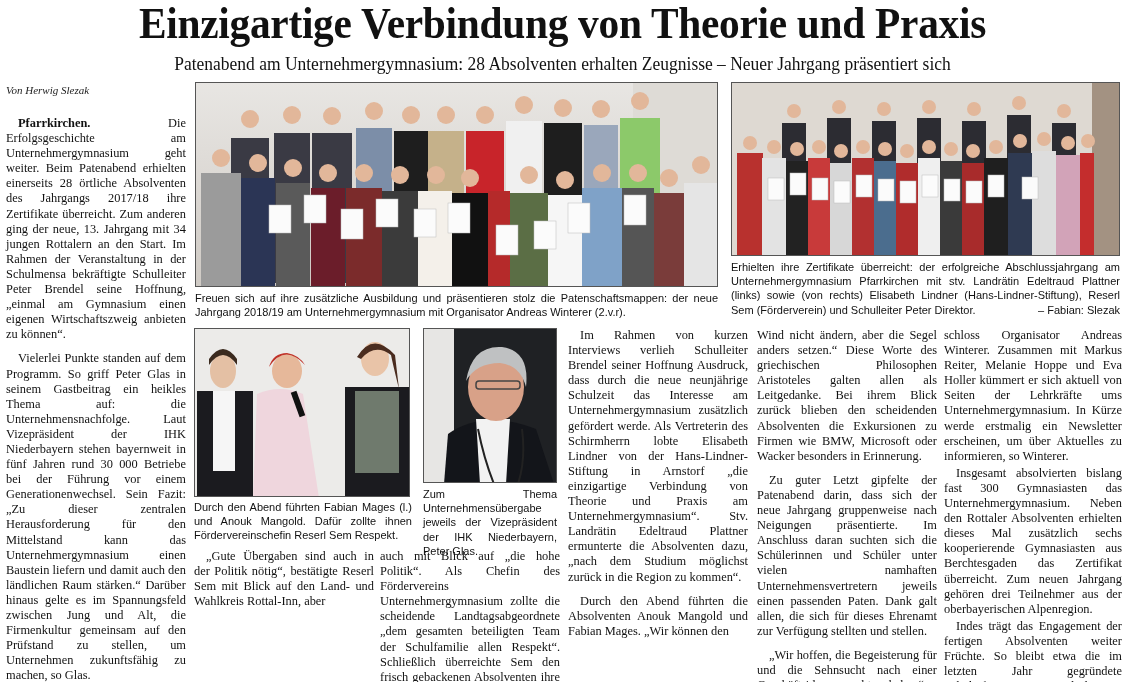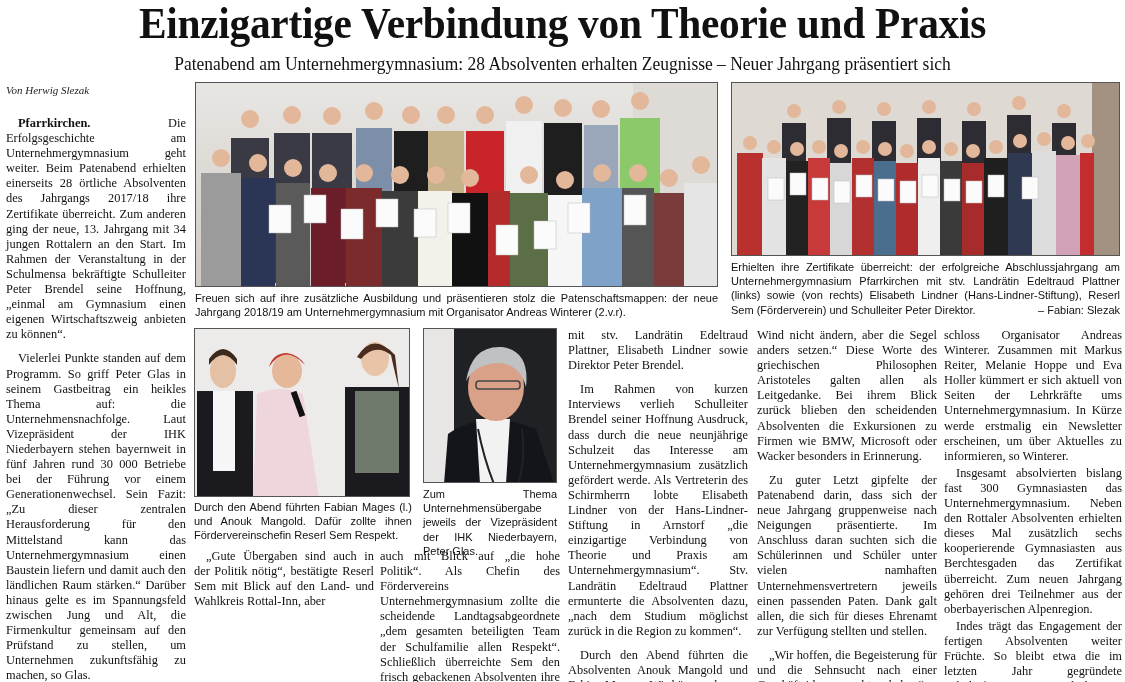--- a/index.html
+++ b/index.html
@@ -340,21 +340,20 @@
 
 <div class="col" style="left:194px; top:549px; width:180px;">
   <p class="nogap">„Gute Übergaben sind auch in der Politik nötig“, bestätigte Reserl Sem mit Blick auf den Land- und Wahlkreis Rottal-Inn, aber</p>
 </div>
 
 <div class="col" style="left:380px; top:549px; width:180px;">
   <p class="noindent nogap">auch mit Blick auf „die hohe Politik“. Als Chefin des Fördervereins Unternehmergymnasium zollte die scheidende Landtagsabgeordnete „dem gesamten beteiligten Team der Schulfamilie allen Respekt“. Schließlich überreichte Sem den frisch gebackenen Absolventen ihre Zertifikate zusammen</p>
 </div>
 
 <div class="col" style="left:568px; top:328px; width:180px;">
-  <p class="noindent" style="margin-bottom:9px;">mit stv. Landrätin Edeltraud Plattner, Elisabeth Lindner sowie Direktor Peter Brendel.</p>
   <p style="margin-bottom:9px;">Im Rahmen von kurzen Interviews verlieh Schulleiter Brendel seiner Hoffnung Ausdruck, dass durch die neue neunjährige Schulzeit das Interesse am Unternehmergymnasium zusätzlich gefördert werde. Als Vertreterin des Schirmherrn lobte Elisabeth Lindner von der Hans-Lindner-Stiftung in Arnstorf „die einzigartige Verbindung von Theorie und Praxis am Unternehmergymnasium“. Stv. Landrätin Edeltraud Plattner ermunterte die Absolventen dazu, „nach dem Studium möglichst zurück in die Region zu kommen“.</p>
   <p class="nogap">Durch den Abend führten die Absolventen Anouk Mangold und Fabian Mages. „Wir können den</p>
 </div>
 
 <div class="col" style="left:757px; top:328px; width:180px;">
   <p class="noindent" style="margin-bottom:9px;">Wind nicht ändern, aber die Segel anders setzen.“ Diese Worte des griechischen Philosophen Aristoteles galten allen als Leitgedanke. Bei ihrem Blick zurück blieben den scheidenden Absolventen die Exkursionen zu Firmen wie BMW, Microsoft oder Wacker besonders in Erinnerung.</p>
   <p style="margin-bottom:9px;">Zu guter Letzt gipfelte der Patenabend darin, dass sich der neue Jahrgang gruppenweise nach Neigungen präsentierte. Im Anschluss daran suchten sich die Schülerinnen und Schüler unter vielen namhaften Unternehmensvertretern jeweils einen passenden Paten. Dank galt allen, die sich für dieses Ehrenamt zur Verfügung stellten und stellen.</p>
   <p class="nogap">„Wir hoffen, die Begeisterung für und die Sehnsucht nach einer Geschäftsidee geweckt zu haben“,</p>
 </div>
 

